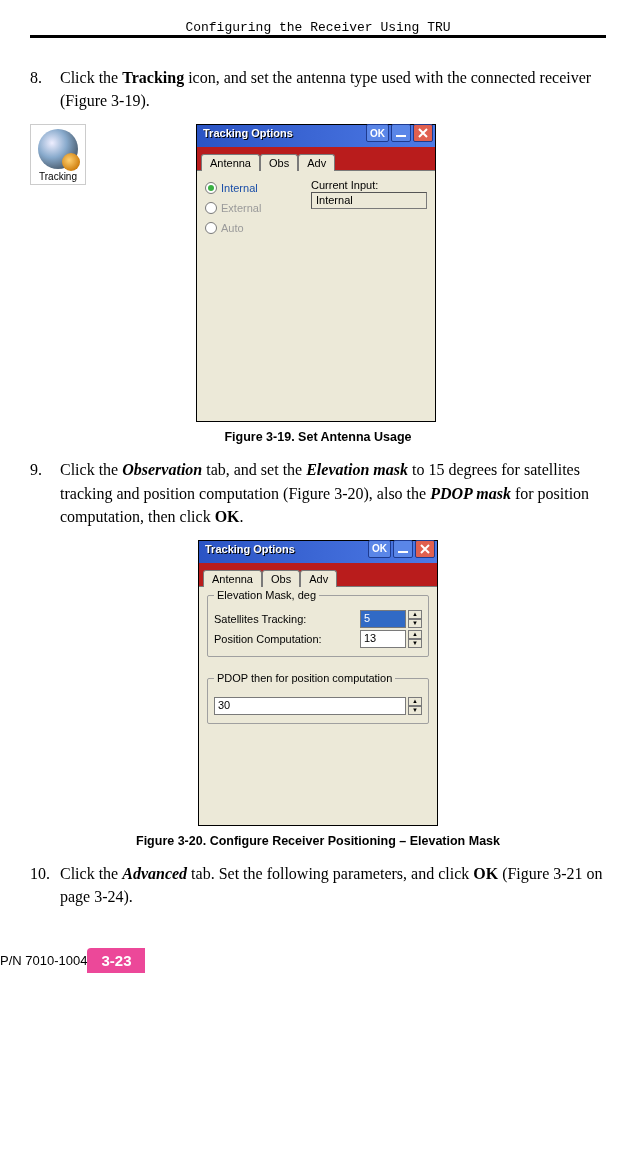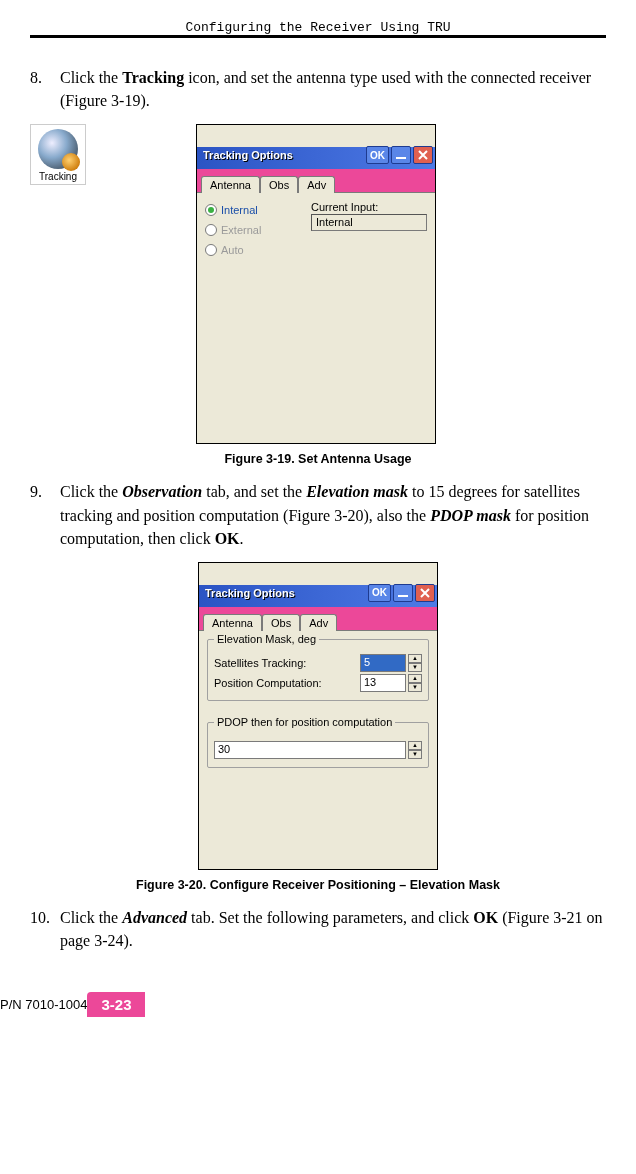--- a/index.html
+++ b/index.html
@@ -90,21 +90,20 @@
     font-size: 11px;
   }
   .titlebar {
     background: linear-gradient(to right, #2b54c4, #4d7ae6);
     color: #fff;
     font-weight: bold;
     display: flex;
     align-items: center;
     height: 22px;
     padding: 0 2px 6px 6px;
-    margin-top: 22px;
   }
   .titlebar .title-text {
     flex: 1;
     text-shadow: 1px 1px 0 #000;
   }
   .titlebar .tbtn {
     height: 18px;
     min-width: 20px;
     margin-left: 2px;
     background: #5a86e8;
@@ -122,21 +121,21 @@
     content:""; width:10px; height:2px; background:#fff; margin-top:6px;
   }
   .titlebar .tbtn.close {
     background: #e06050;
   }
   .titlebar .tbtn.close svg { width:10px; height:10px; }
   .tabstrip {
     display: flex;
     align-items: flex-end;
     padding: 4px 4px 0 4px;
-    background: #ec4899;
+    background: #b91c1c;
     border-bottom: 1px solid #7a7a7a;
     height: 24px;
   }
   .tab {
     background: #ece9d8;
     border: 1px solid #7a7a7a;
     border-bottom: none;
     padding: 2px 8px;
     margin-right: 0;
     border-radius: 3px 3px 0 0;

